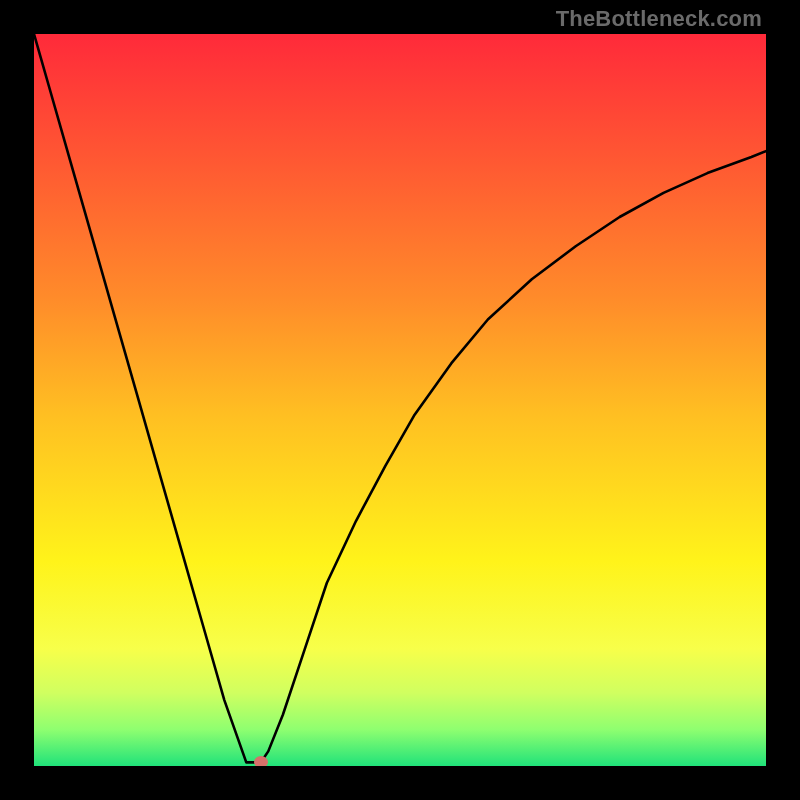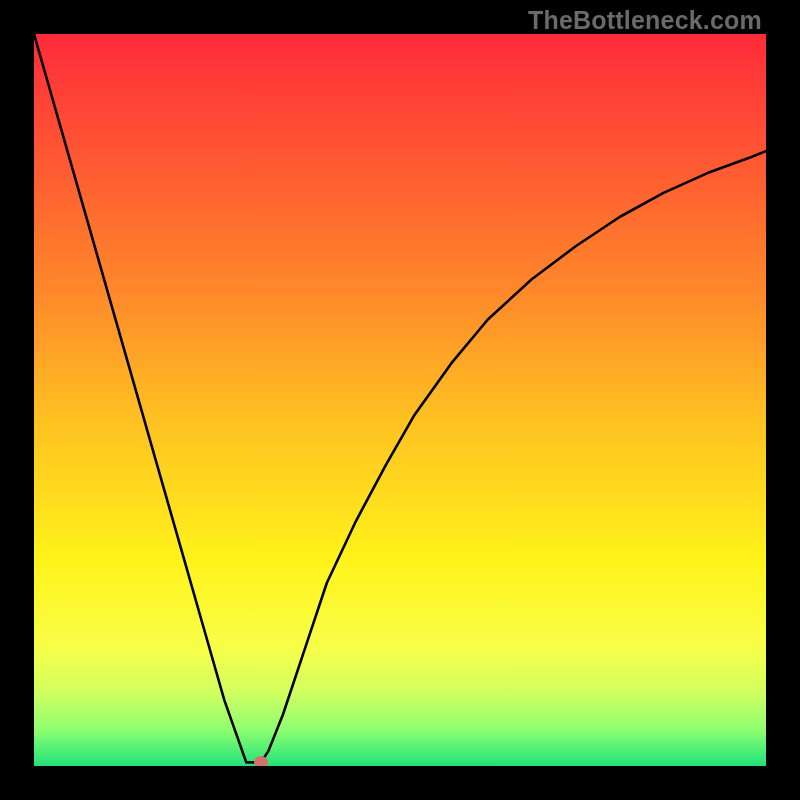--- a/index.html
+++ b/index.html
@@ -36,21 +36,21 @@
     left: 0;
     top: 0;
     width: 100%;
     height: 100%;
   }
   .watermark {
     position: absolute;
     top: 6px;
     right: 38px;
     font-family: Arial, Helvetica, sans-serif;
-    font-size: 25px;
+    font-size: 22px;
     font-weight: 600;
     color: #6a6a6a;
     letter-spacing: 0.2px;
   }
   .marker {
     position: absolute;
     width: 14px;
     height: 12px;
     border-radius: 50%;
     background: #d6706a;

